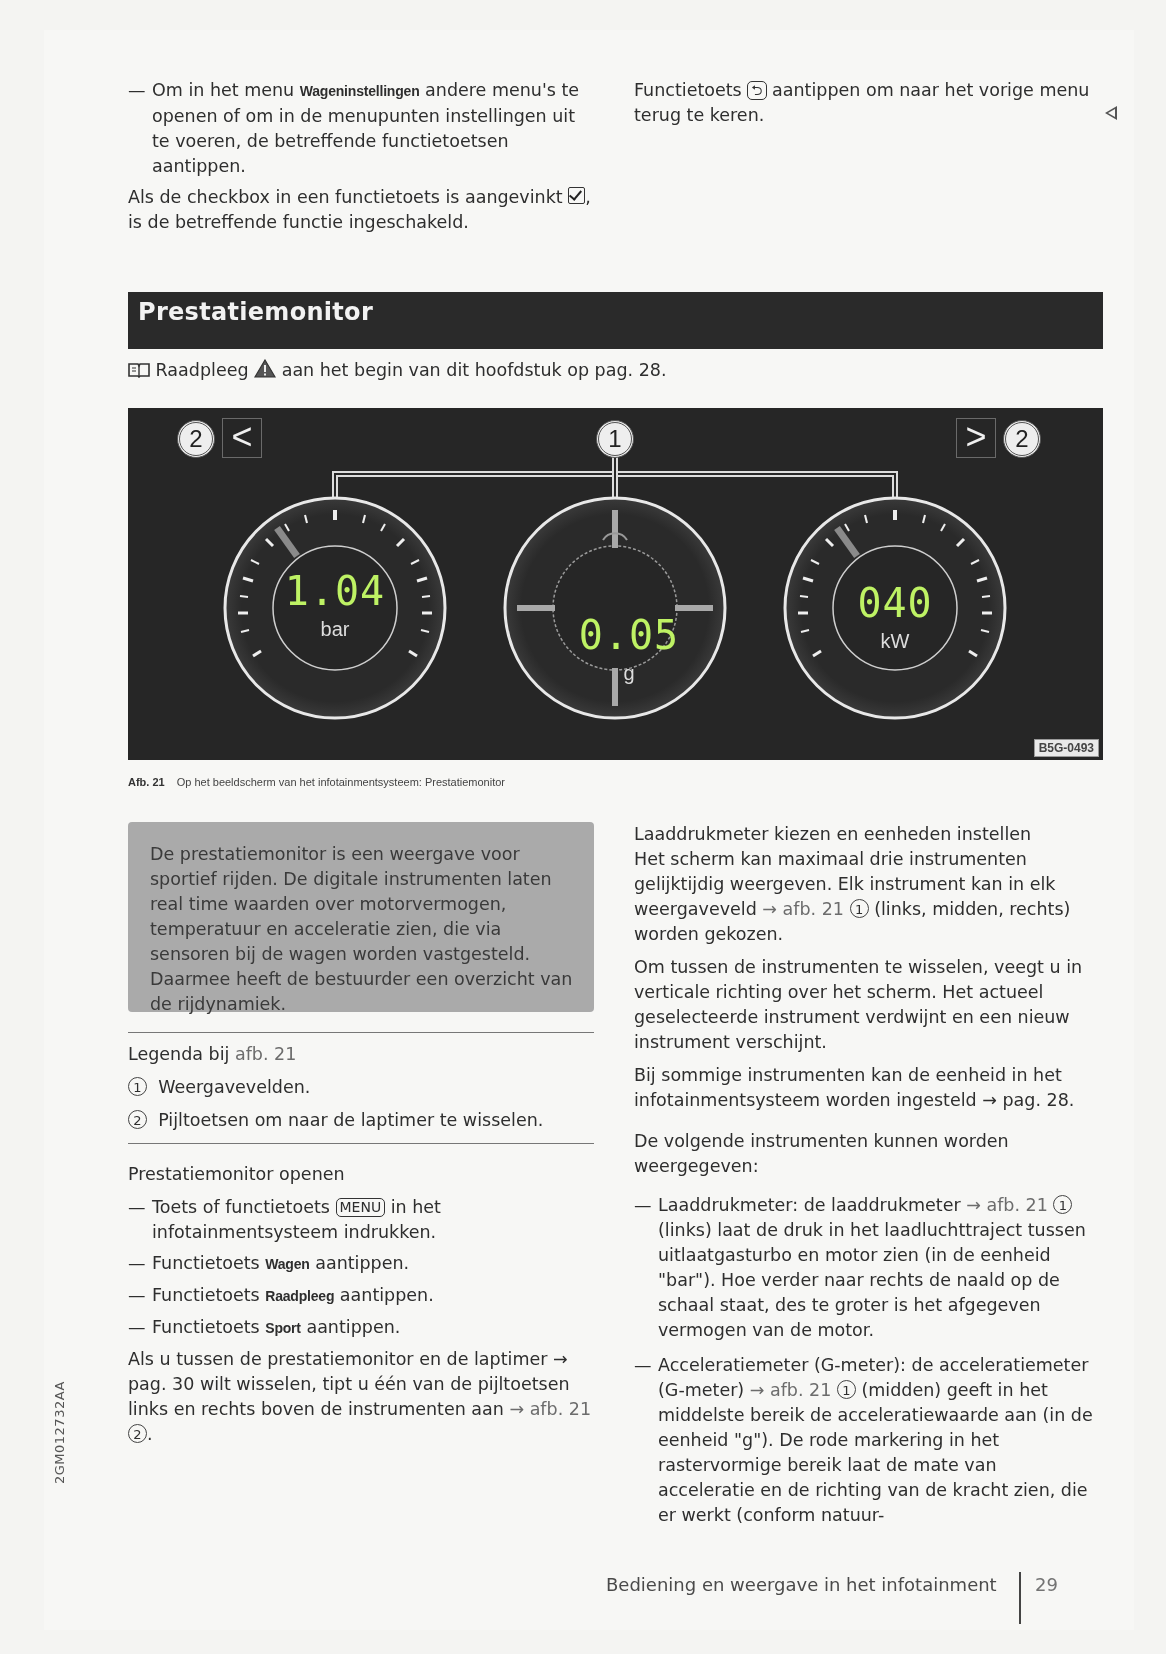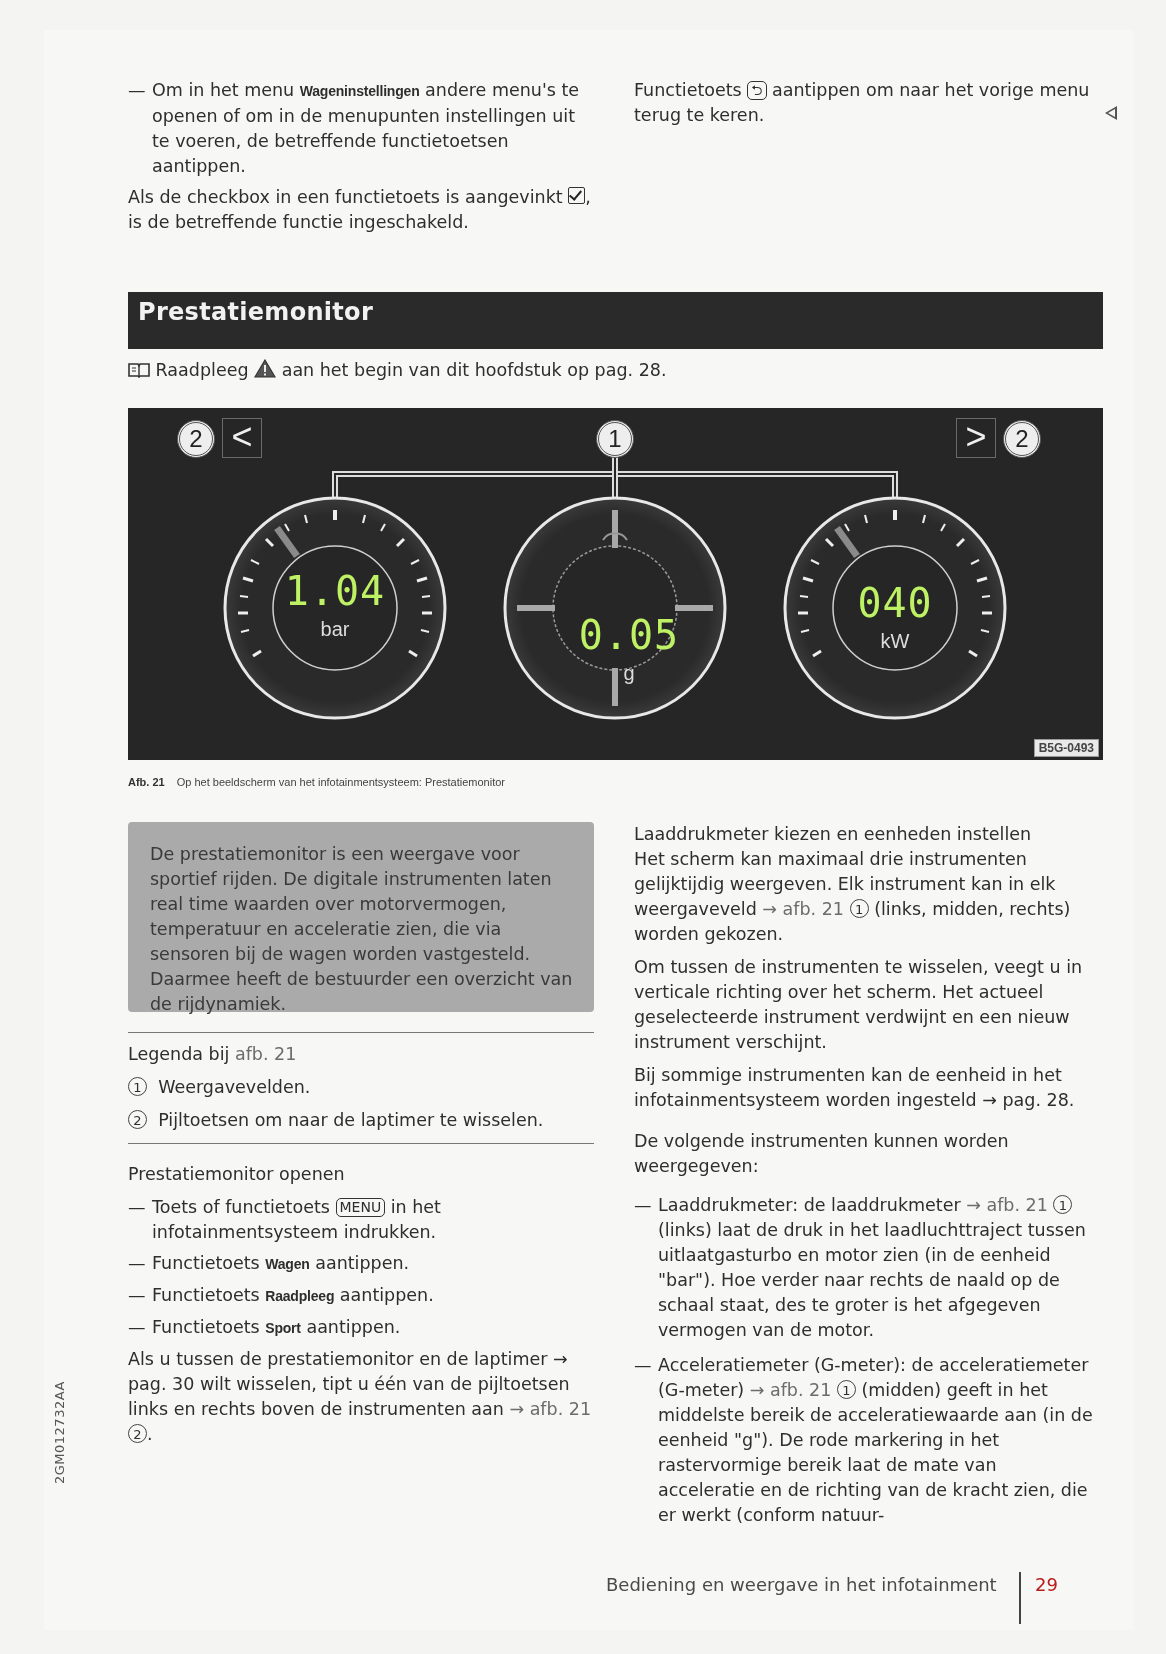--- a/index.html
+++ b/index.html
@@ -37,21 +37,21 @@
   .caption { position:absolute; left:128px; top:776px; font-size:11px; color:#444; font-family:"Liberation Sans", sans-serif; }
   .caption b { color:#333; margin-right:12px; }
 
   .intro-box { position:absolute; left:128px; top:822px; width:466px; height:190px; background:#aaaaaa; border-radius:4px; }
   .intro-box .inner { position:absolute; left:22px; top:20px; width:430px; font-size:17.5px; line-height:25px; color:#3a3a3a; }
 
   .rule { position:absolute; left:128px; width:466px; height:1px; background:#777; }
 
   .footer-text { position:absolute; left:606px; top:1574px; font-size:18px; color:#4a4a4a; }
   .footer-bar { position:absolute; left:1019px; top:1572px; width:2px; height:52px; background:#444; }
-  .footer-num { position:absolute; left:1035px; top:1574px; font-size:18px; color:#b91c1c; }
+  .footer-num { position:absolute; left:1035px; top:1574px; font-size:18px; color:#737373; }
   .side-code { position:absolute; left:52px; top:1484px; transform:rotate(-90deg); transform-origin:left top; font-size:13px; color:#555; letter-spacing:0.5px; }
   .end-mark { position:absolute; left:1105px; top:106px; width:0; height:0; border-top:7px solid transparent; border-bottom:7px solid transparent; border-right:12px solid #555; }
   .end-mark::after { content:""; position:absolute; left:3px; top:-4px; border-top:4px solid transparent; border-bottom:4px solid transparent; border-right:7px solid #f7f7f5; }
 </style>
 </head>
 <body>
 
 <div class="page-edge"></div>
 
 <div class="txt" style="left:128px; top:78px; width:470px;">

